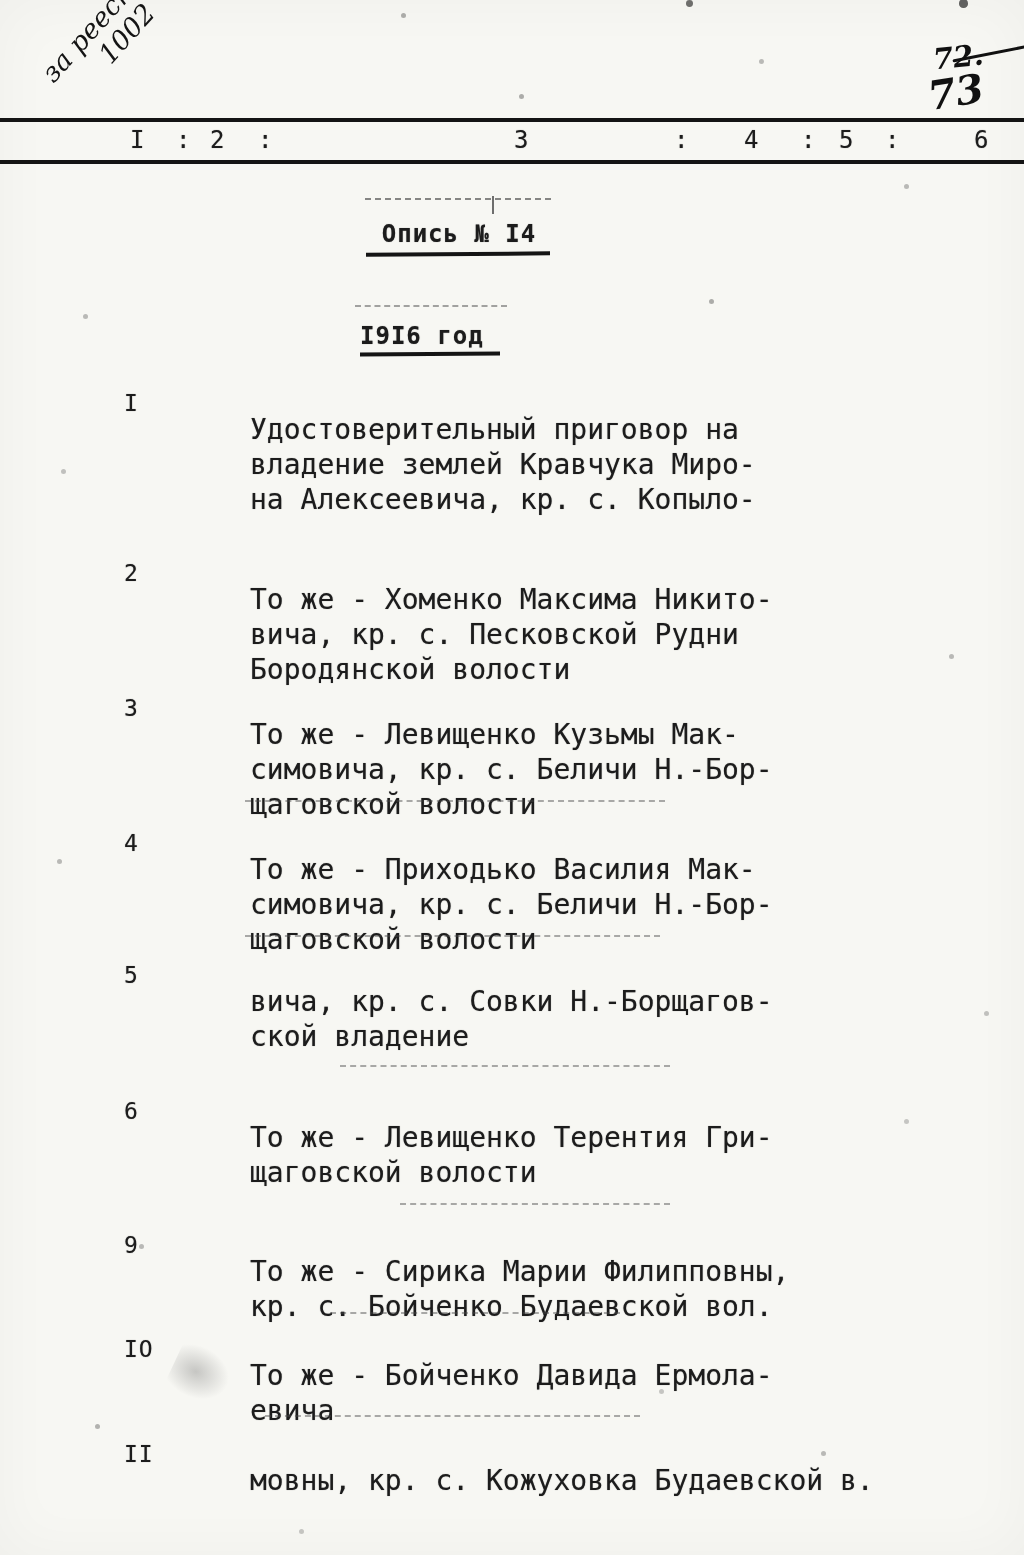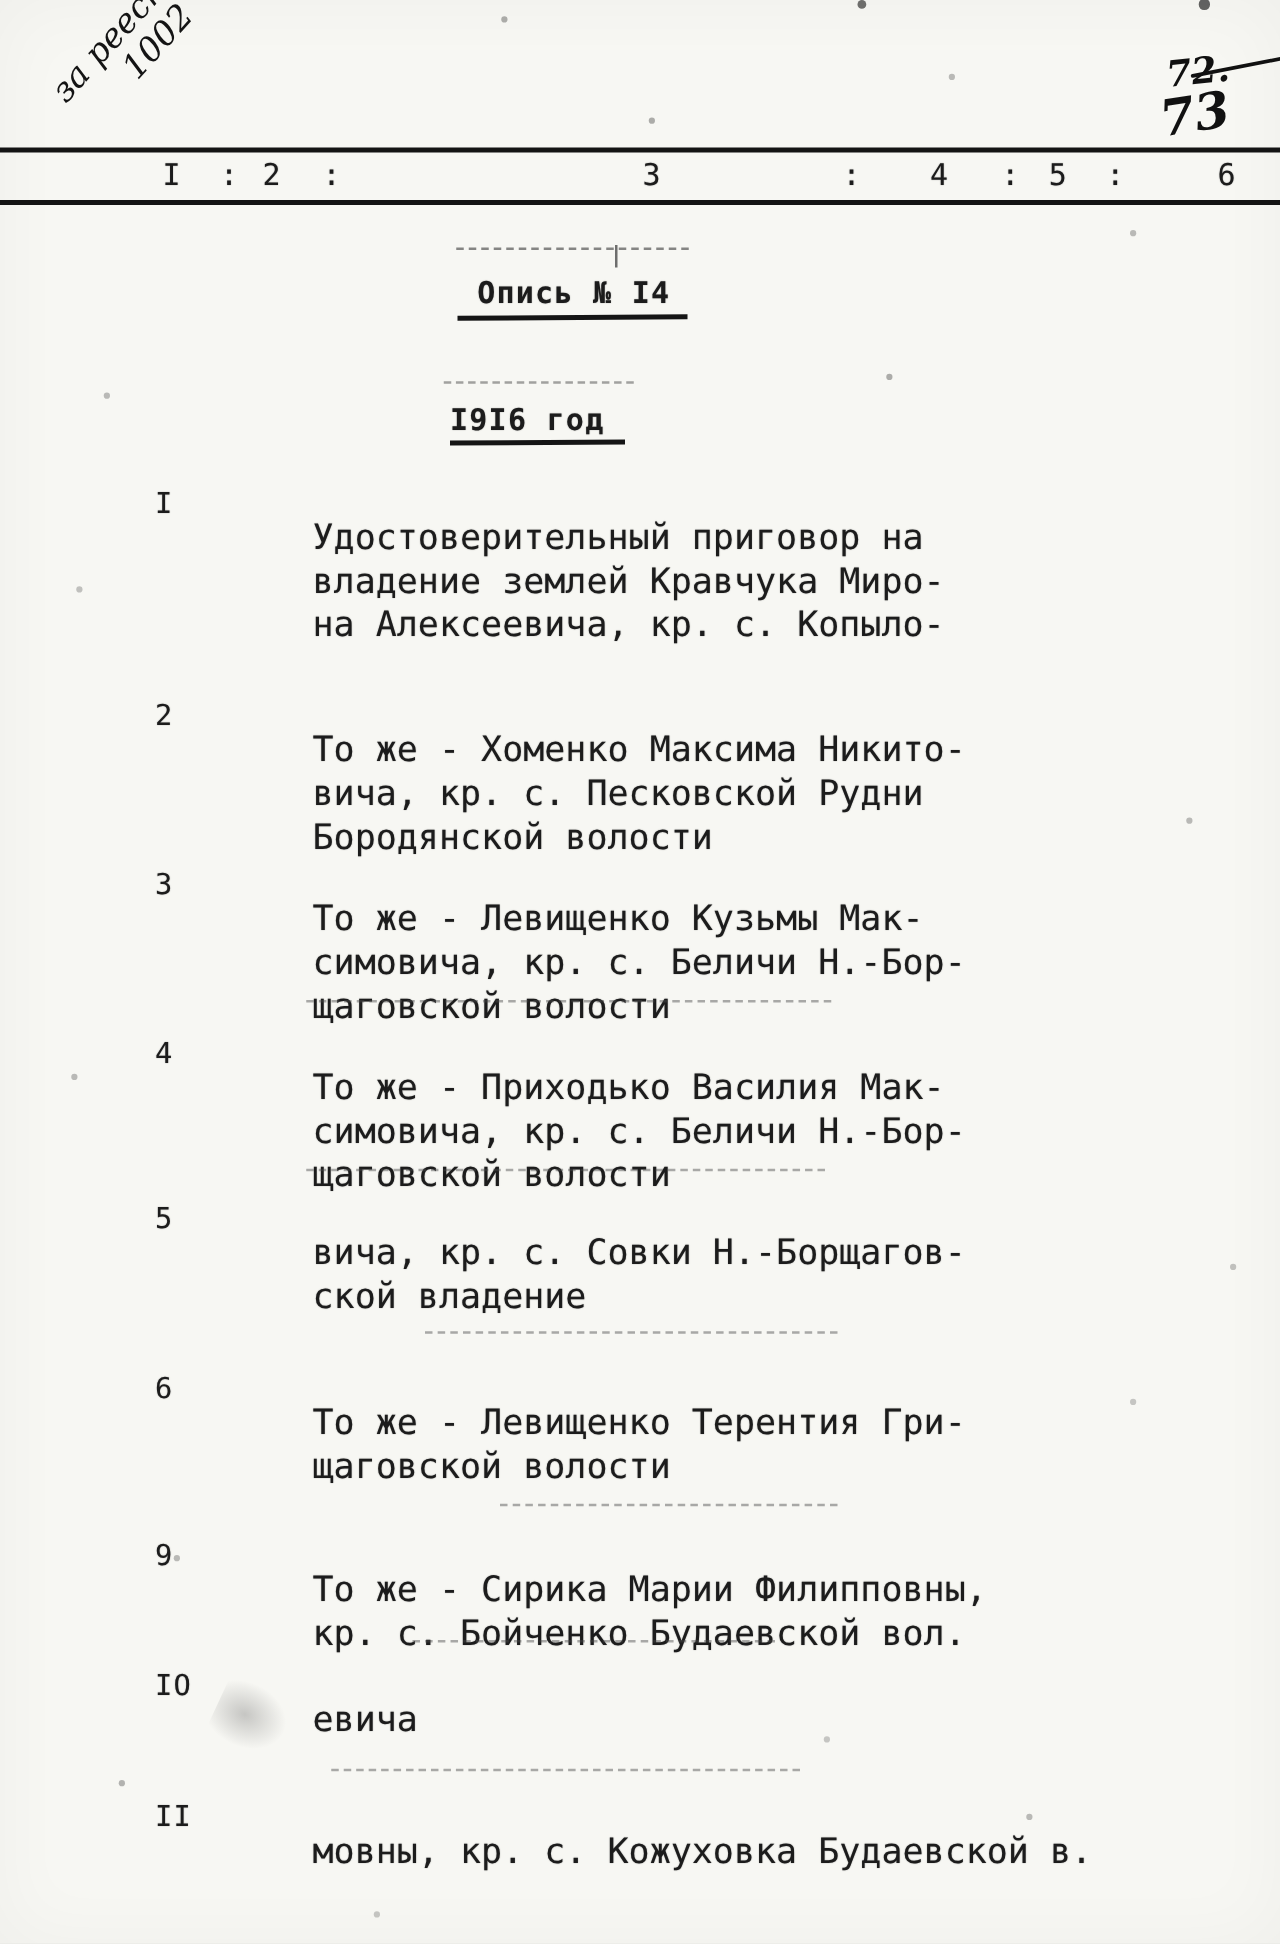--- a/index.html
+++ b/index.html
@@ -205,20 +205,21 @@
       <span class="entry-num typed">9</span>
       <div class="entry-lines typed">
           <div class="entry-line">То же - Сирика Марии Филипповны,</div>
           <div class="entry-line">кр. с. Бойченко Будаевской вол.</div>
         </div>
     </div>
 
     <div class="entry" style="top: 1336px;">
       <span class="entry-num typed">IO</span>
       <div class="entry-lines typed">
+          <div class="entry-line">То же - Бойченко Давида Ермола-</div>
           <div class="entry-line">евича</div>
         </div>
     </div>
 
     <div class="entry" style="top: 1441px;">
       <span class="entry-num typed">II</span>
       <div class="entry-lines typed">
           <div class="entry-line">мовны, кр. с. Кожуховка Будаевской в.</div>
         </div>
     </div>

